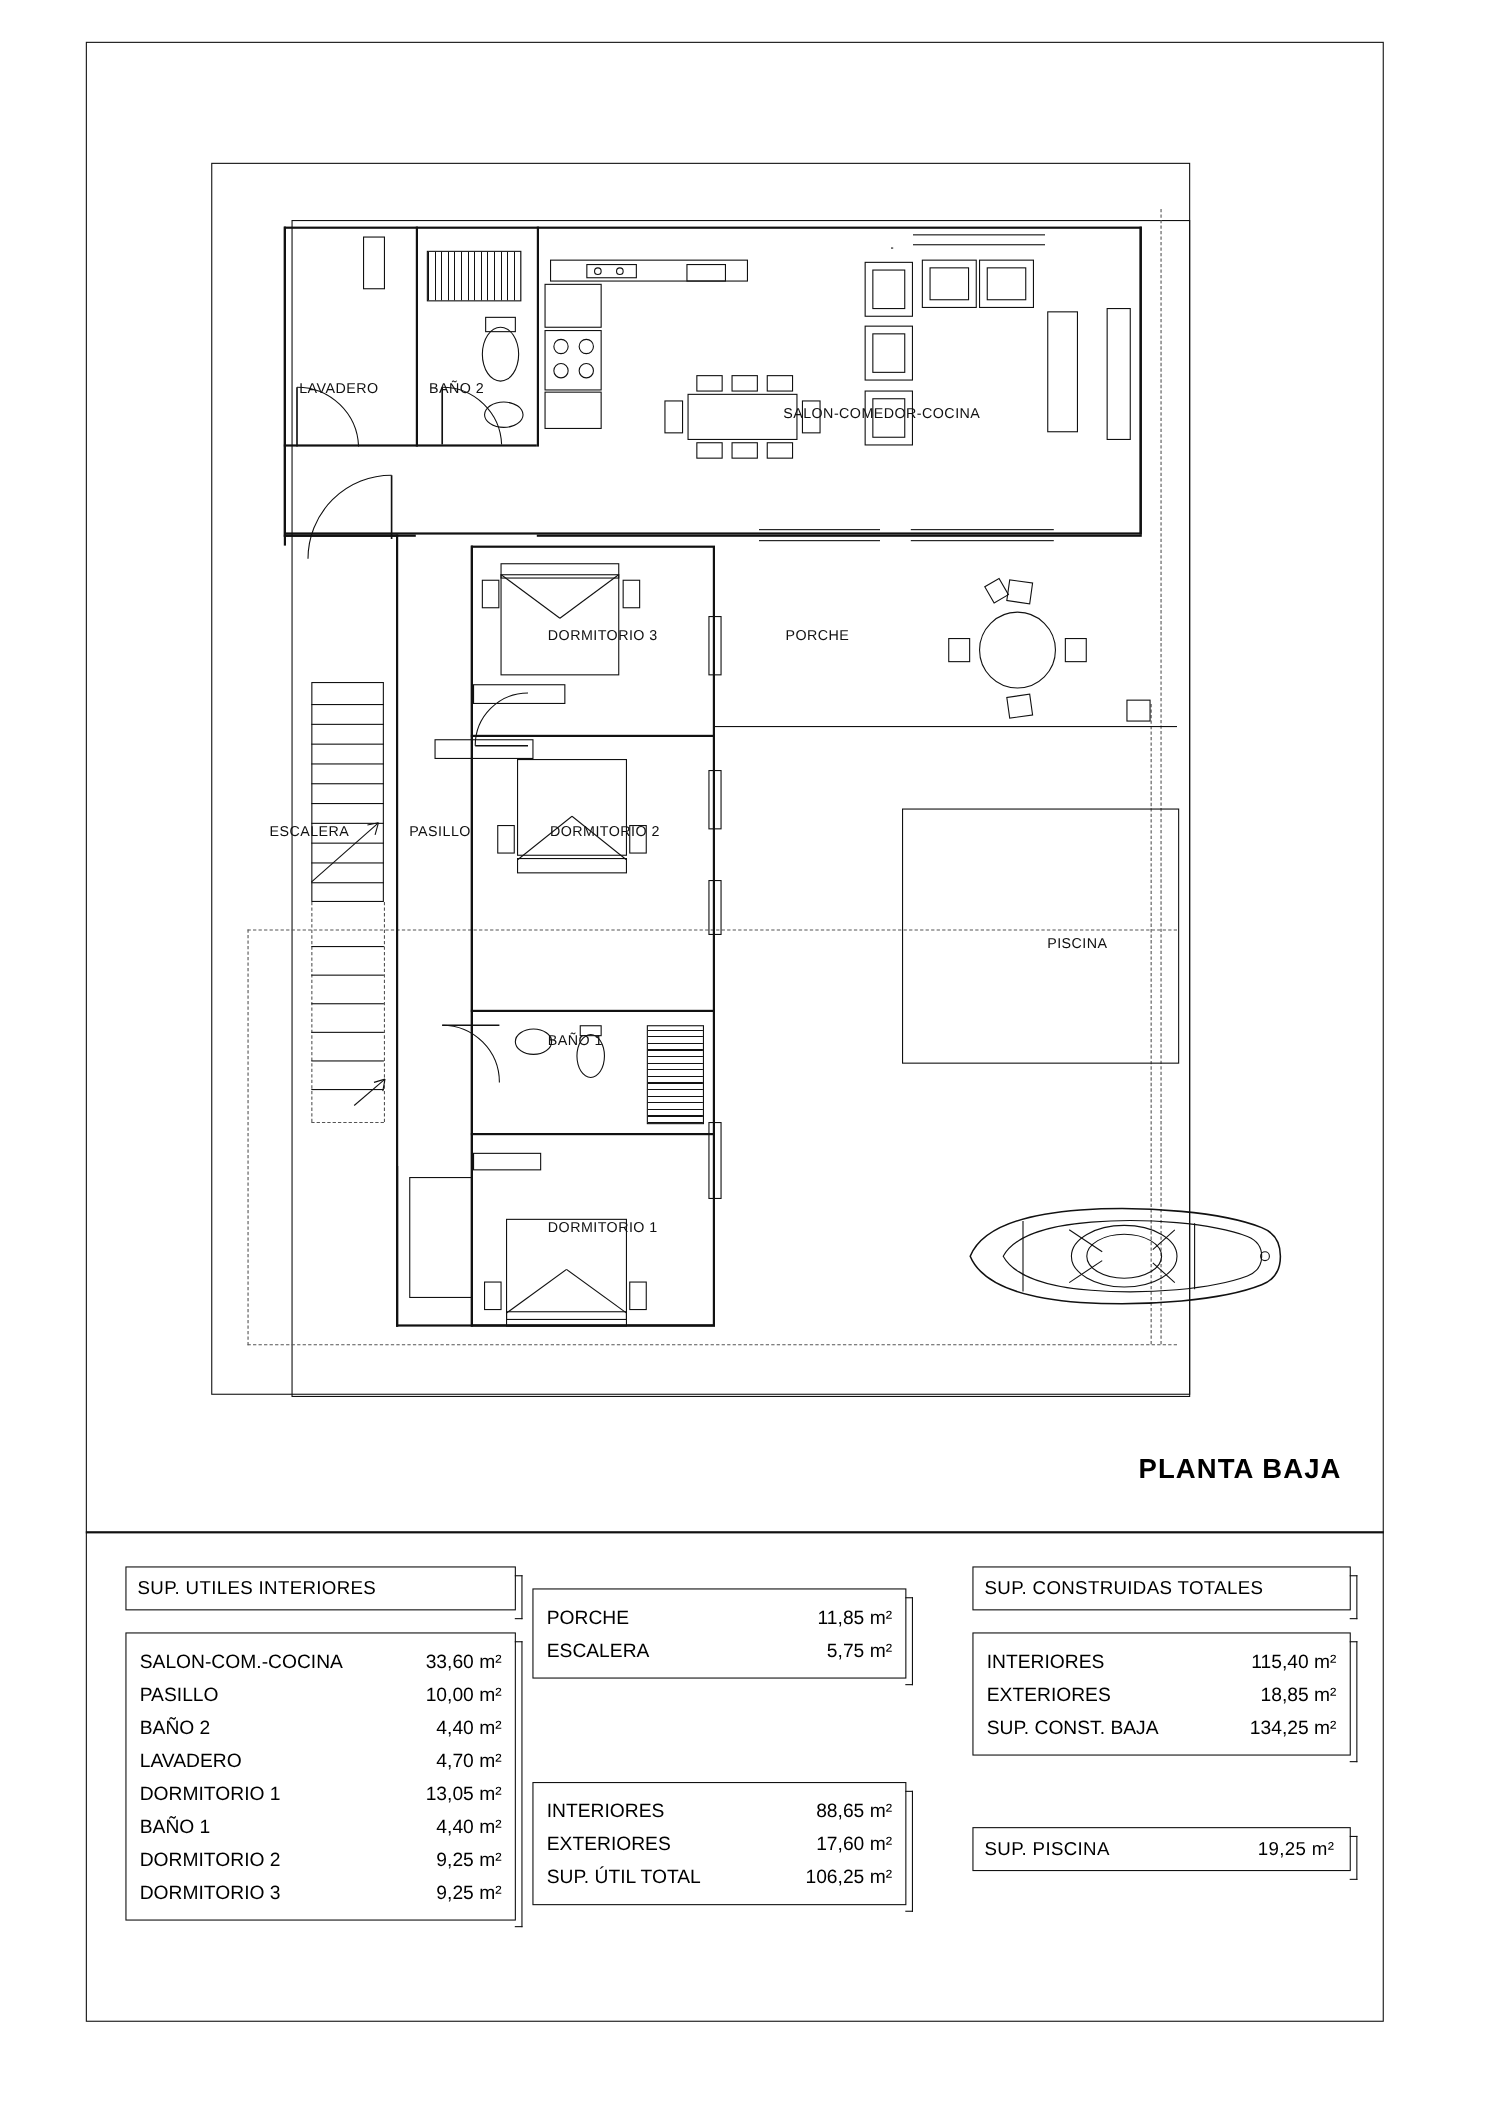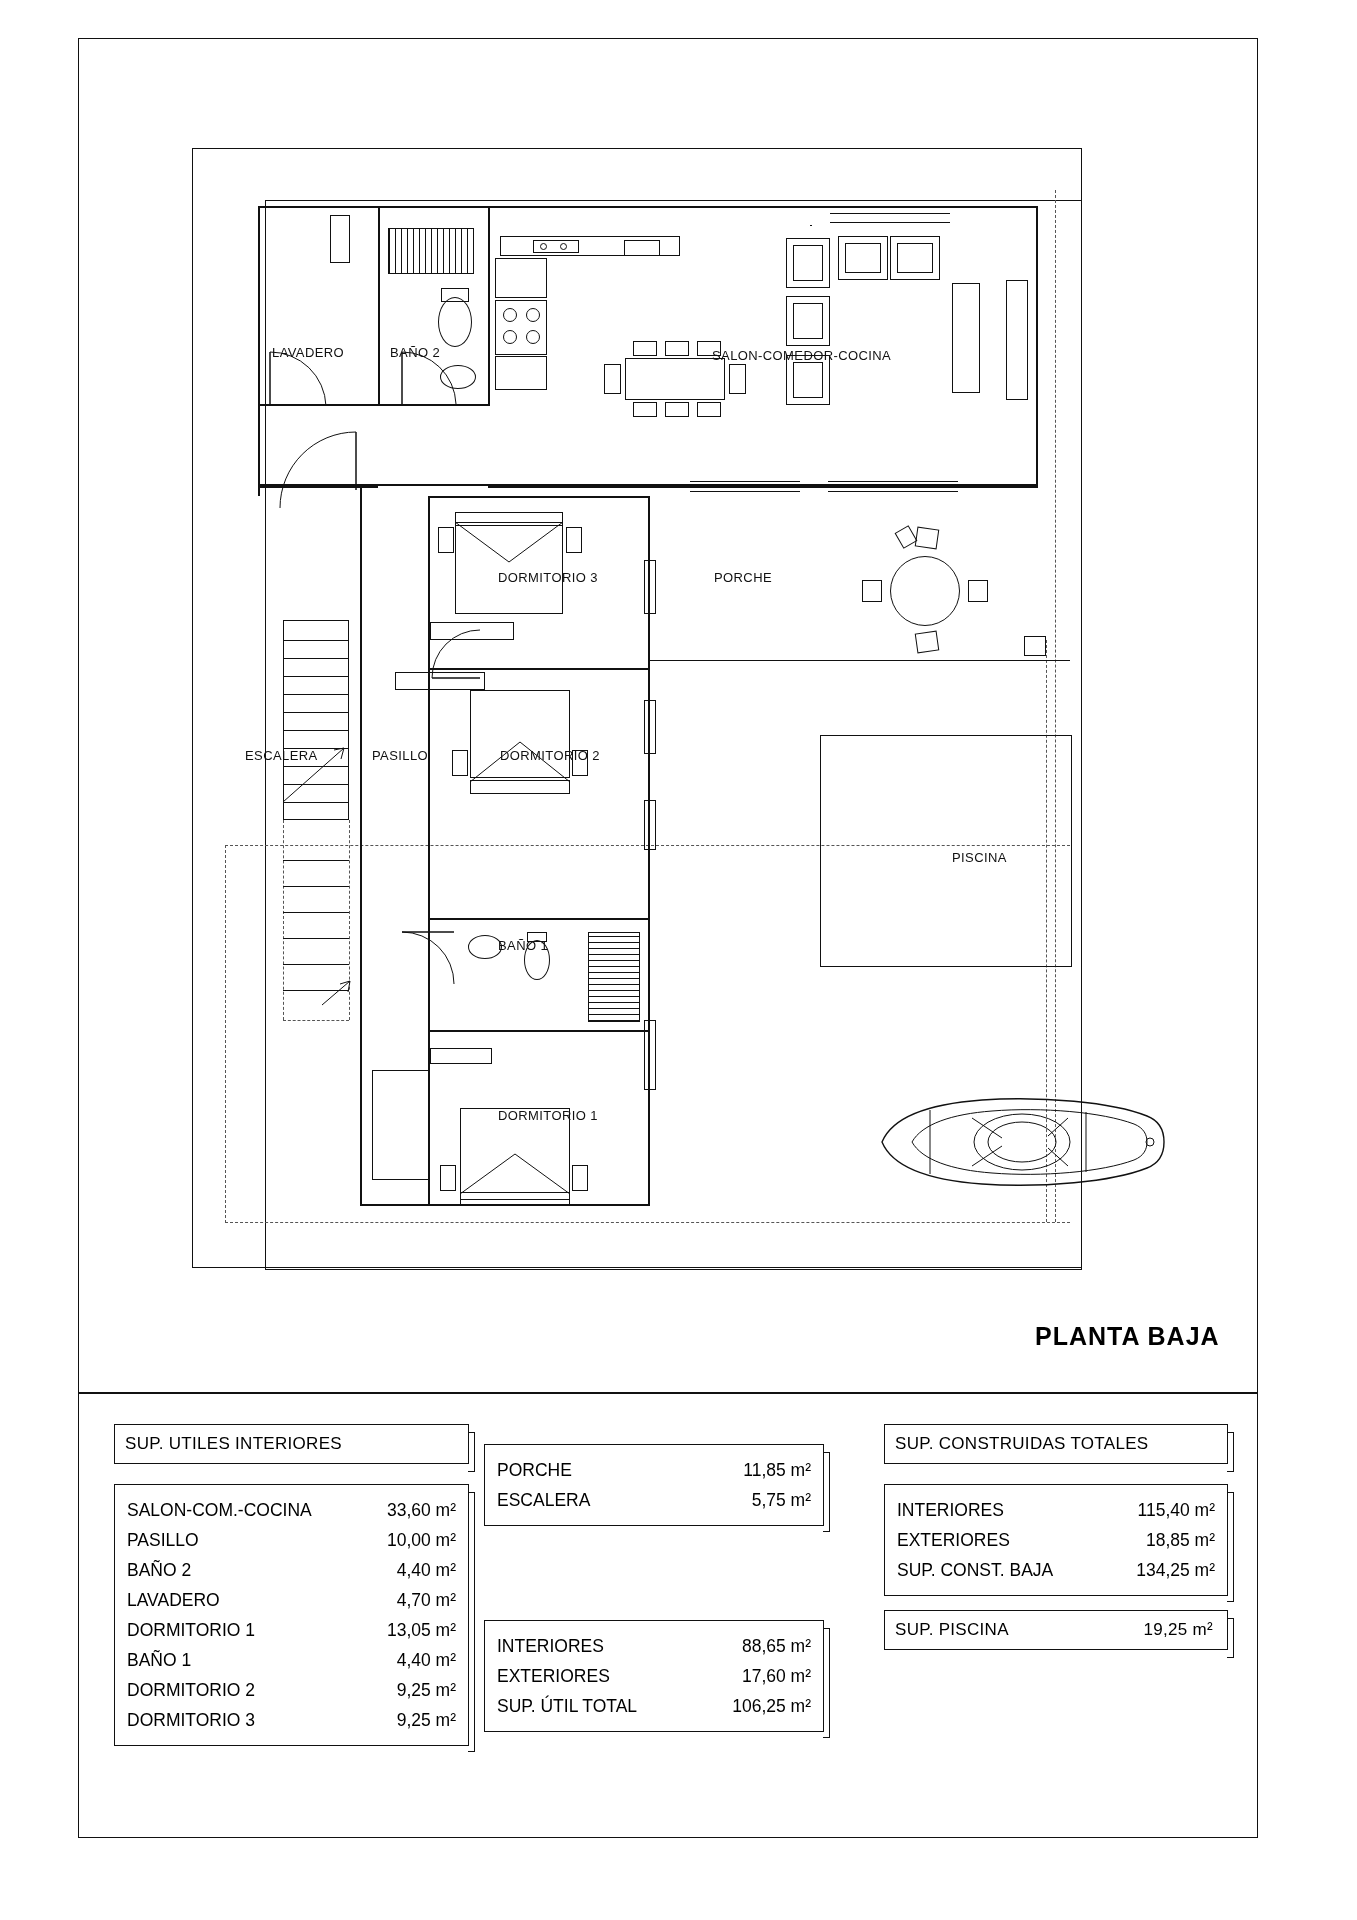--- a/index.html
+++ b/index.html
@@ -248,21 +248,21 @@
     <line x1="100" y1="86" x2="130" y2="66" stroke="#111" stroke-width="1"></line>
     <line x1="196" y1="38" x2="176" y2="56" stroke="#111" stroke-width="1"></line>
     <line x1="196" y1="86" x2="176" y2="68" stroke="#111" stroke-width="1"></line>
     <circle cx="278" cy="62" r="4" fill="none" stroke="#111" stroke-width="1"></circle>
     <line x1="58" y1="30" x2="58" y2="94" stroke="#111" stroke-width="1"></line>
     <line x1="214" y1="32" x2="214" y2="92" stroke="#111" stroke-width="1"></line>
   </svg>
 
   <div class="lbl" style="left:272px;top:345px;">LAVADERO</div>
   <div class="lbl" style="left:390px;top:345px;">BAÑO 2</div>
-  <div class="lbl" style="left:712px;top:348px;text-align:right;">SALON-COMEDOR-COCINA</div>
+  <div class="lbl" style="left:712px;top:368px;text-align:right;">SALON-COMEDOR-COCINA</div>
   <div class="lbl" style="left:498px;top:570px;">DORMITORIO 3</div>
   <div class="lbl" style="left:714px;top:570px;">PORCHE</div>
   <div class="lbl" style="left:245px;top:748px;">ESCALERA</div>
   <div class="lbl" style="left:372px;top:748px;">PASILLO</div>
   <div class="lbl" style="left:500px;top:748px;">DORMITORIO 2</div>
   <div class="lbl" style="left:952px;top:850px;">PISCINA</div>
   <div class="lbl" style="left:498px;top:938px;">BAÑO 1</div>
   <div class="lbl" style="left:498px;top:1108px;">DORMITORIO 1</div>
 
   <div class="title-pb" style="left:1035px;top:1322px;">PLANTA BAJA</div>
@@ -346,20 +346,20 @@
           <span class="k">EXTERIORES</span>
           <span class="v">18,85 m²</span>
         </div>
       <div class="lrow">
           <span class="k">SUP. CONST. BAJA</span>
           <span class="v">134,25 m²</span>
         </div>
     </div>
   </div>
 
-  <div class="legend" style="left:884px;top:1610px;width:344px;">
+  <div class="legend" style="left:884px;top:1661px;width:344px;">
     <div class="legend-head" style="justify-content:space-between;padding-right:14px;">
       <span>SUP. PISCINA</span>
       <span>19,25 m²</span>
     </div>
   </div>
 
 </div>
 
 </body></html>

